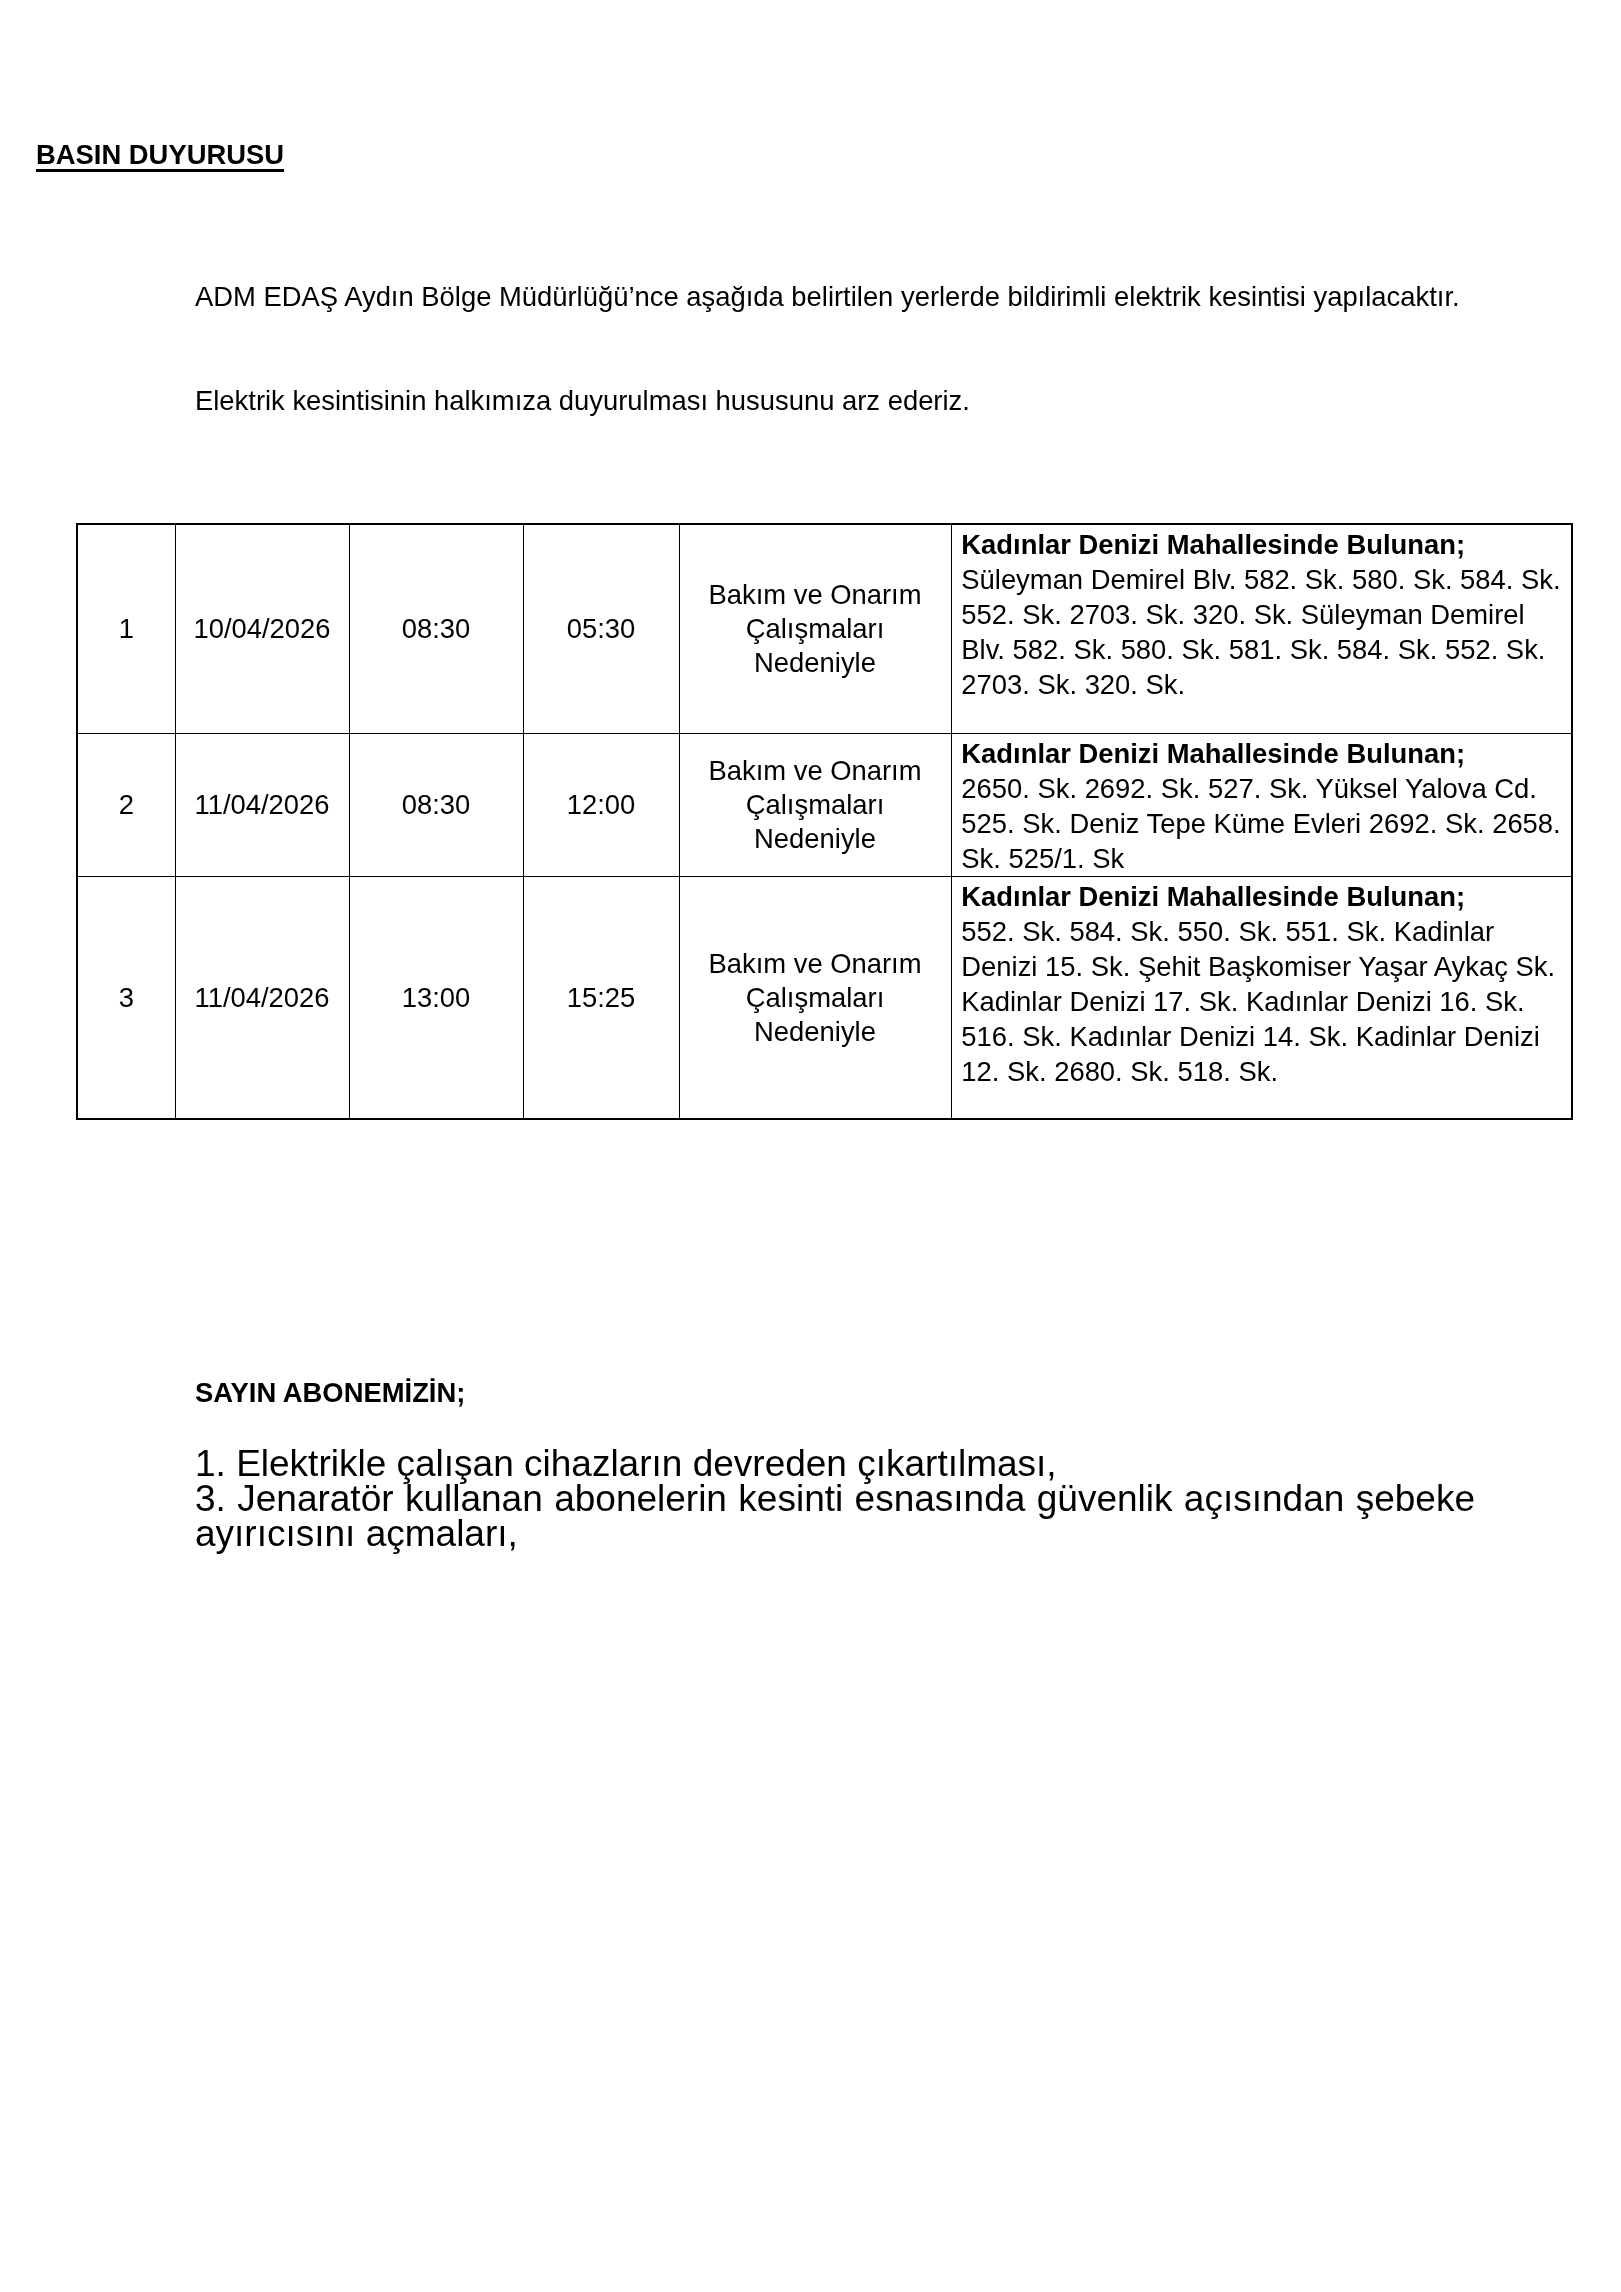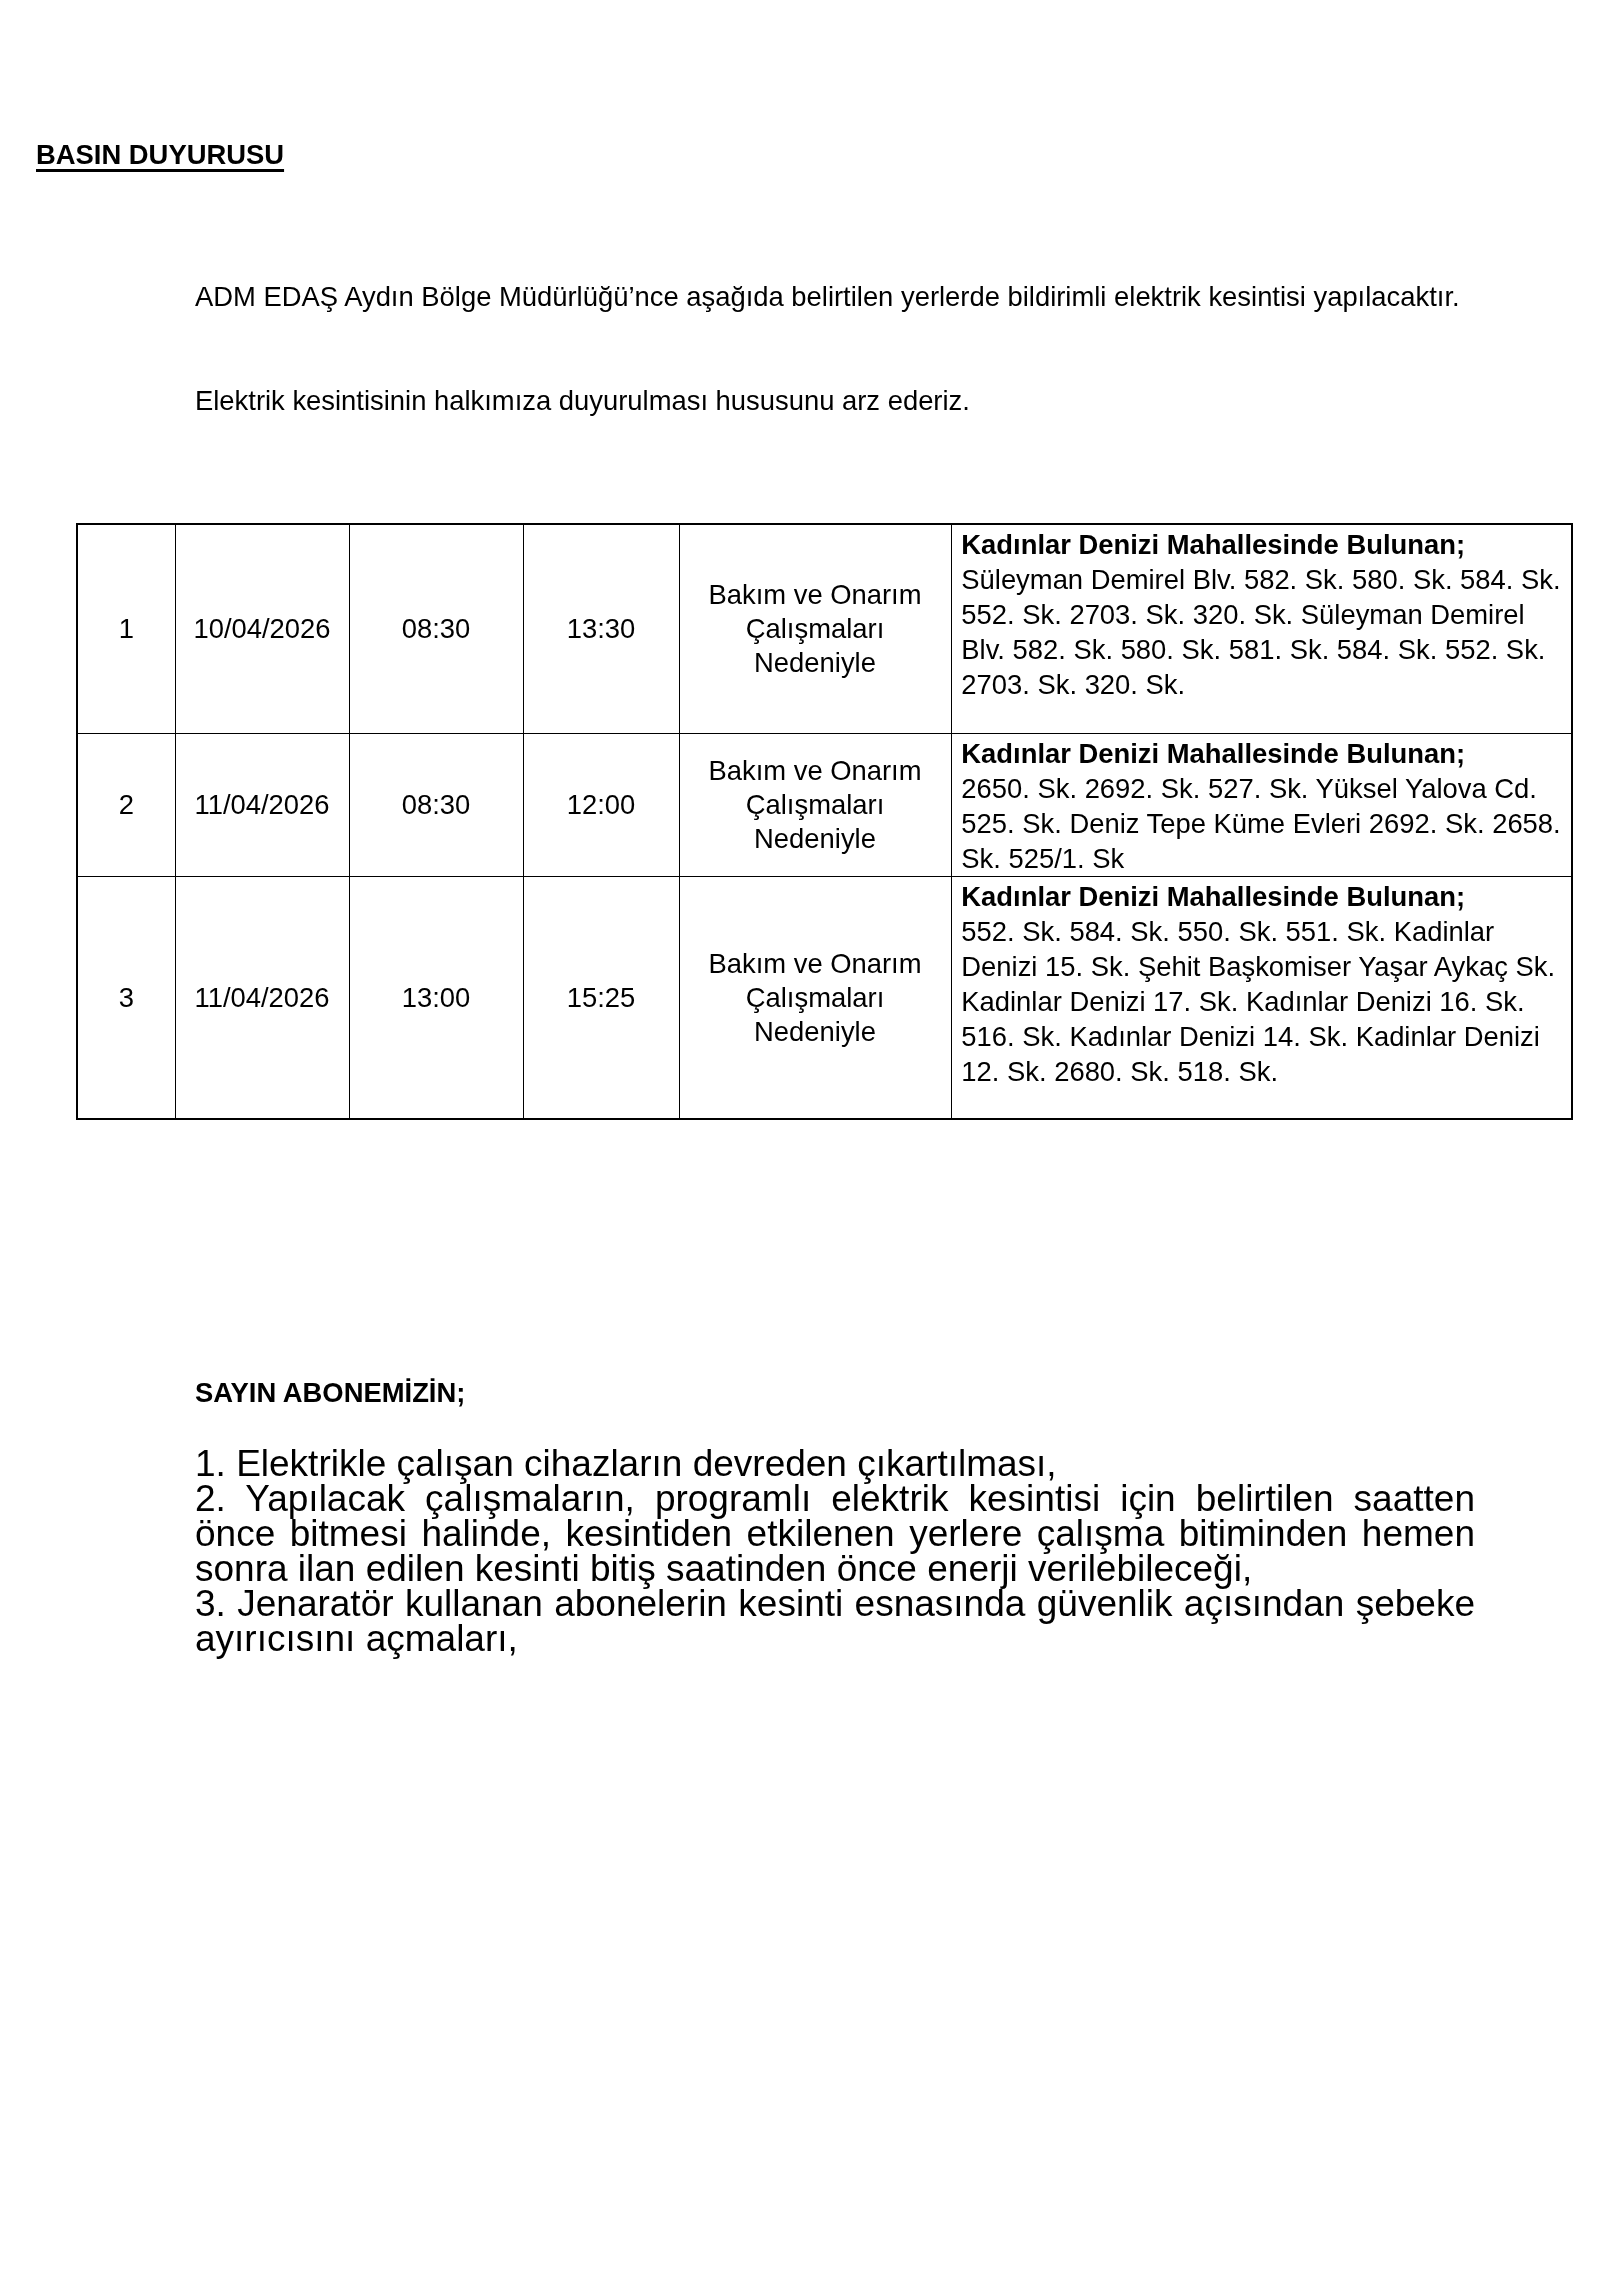--- a/index.html
+++ b/index.html
@@ -39,21 +39,21 @@
       <col style="width:174px">
     <col style="width:156px">
       <col style="width:272px">
       <col>
   </colgroup>
   <tbody>
   <tr class="r1">
     <td>1</td>
     <td>10/04/2026</td>
     <td>08:30</td>
-    <td>13:30</td>
+    <td>05:30</td>
     <td style="padding:0 13.7px">Bakım ve Onarım Çalışmaları Nedeniyle</td>
     <td class="area"><b>Kadınlar Denizi Mahallesinde Bulunan;</b><br><span>Süleyman Demirel Blv. 582. Sk. 580. Sk. 584. Sk. 552. Sk. 2703. Sk. 320. Sk. Süleyman Demirel Blv. 582. Sk. 580. Sk. 581. Sk. 584. Sk. 552. Sk. 2703. Sk. 320. Sk.</span></td>
   </tr>
   <tr class="r2">
     <td>2</td>
     <td>11/04/2026</td>
     <td>08:30</td>
     <td>12:00</td>
     <td style="padding:0 13.7px">Bakım ve Onarım Çalışmaları Nedeniyle</td>
     <td class="area"><b>Kadınlar Denizi Mahallesinde Bulunan;</b><br><span>2650. Sk. 2692. Sk. 527. Sk. Yüksel Yalova Cd. 525. Sk. Deniz Tepe Küme Evleri 2692. Sk. 2658. Sk. 525/1. Sk</span></td>
@@ -65,16 +65,15 @@
     <td>15:25</td>
     <td style="padding:0 13.7px">Bakım ve Onarım Çalışmaları Nedeniyle</td>
     <td class="area"><b>Kadınlar Denizi Mahallesinde Bulunan;</b><br><span>552. Sk. 584. Sk. 550. Sk. 551. Sk. Kadinlar Denizi 15. Sk. Şehit Başkomiser Yaşar Aykaç Sk. Kadinlar Denizi 17. Sk. Kadınlar Denizi 16. Sk. 516. Sk. Kadınlar Denizi 14. Sk. Kadinlar Denizi 12. Sk. 2680. Sk. 518. Sk.</span></td>
   </tr>
 </tbody>
   </table>
 
 <div class="sayin">SAYIN ABONEMİZİN;</div>
 <div class="notes">
   <div>1.  Elektrikle çalışan cihazların devreden çıkartılması,</div>
-  <div>2. Yapılacak çalışmaların, programlı elektrik kesintisi için belirtilen saatten önce bitmesi halinde, kesintiden etkilenen yerlere çalışma bitiminden hemen sonra ilan edilen kesinti bitiş saatinden önce enerji verilebileceği,</div>
   <div>3. Jenaratör kullanan abonelerin kesinti esnasında güvenlik açısından şebeke ayırıcısını açmaları,</div>
 </div>
 
 
 </body></html>

